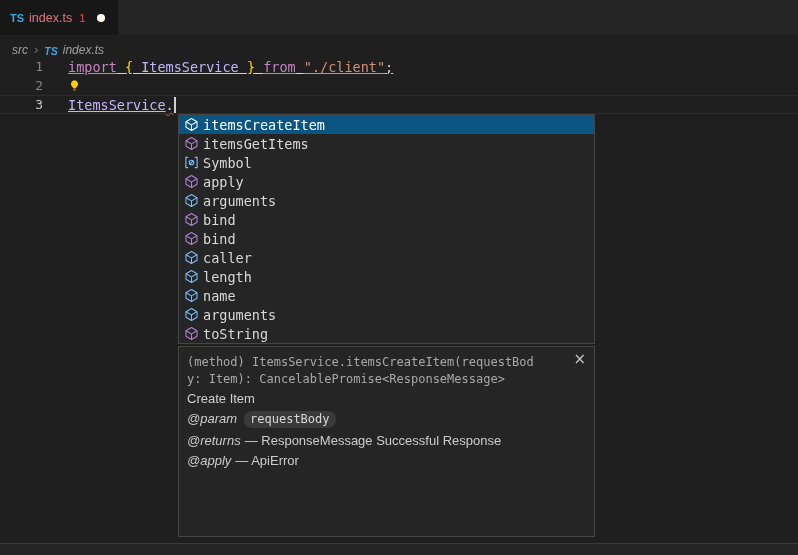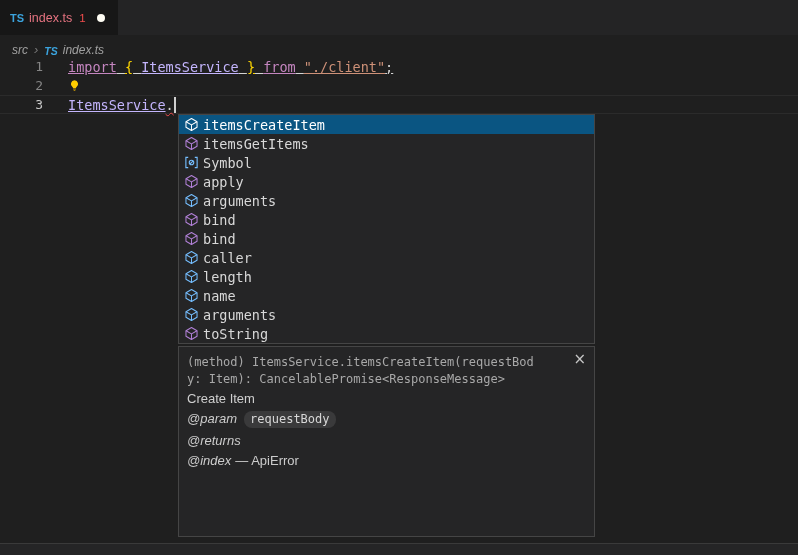--- a/index.html
+++ b/index.html
@@ -263,23 +263,24 @@
   <div class="sig">(method) ItemsService.itemsCreateItem(requestBody: Item): CancelablePromise&lt;ResponseMessage&gt;</div>
   <div class="docs-desc">Create Item</div>
   <div class="tag-row">
     <span class="jsdoc-tag">@param</span>
     <span class="chip">requestBody</span>
 
   </div>
   <div class="tag-row">
     <span class="jsdoc-tag">@returns</span>
 
+    <span class="tag-text">— ResponseMessage Successful Response</span>
   </div>
   <div class="tag-row">
-    <span class="jsdoc-tag">@index</span>
+    <span class="jsdoc-tag">@apply</span>
 
     <span class="tag-text">— ApiError</span>
   </div>
 </div>
 
 <div class="bottom-divider"></div>
 <div class="bottom-strip">
   
 </div>
 

